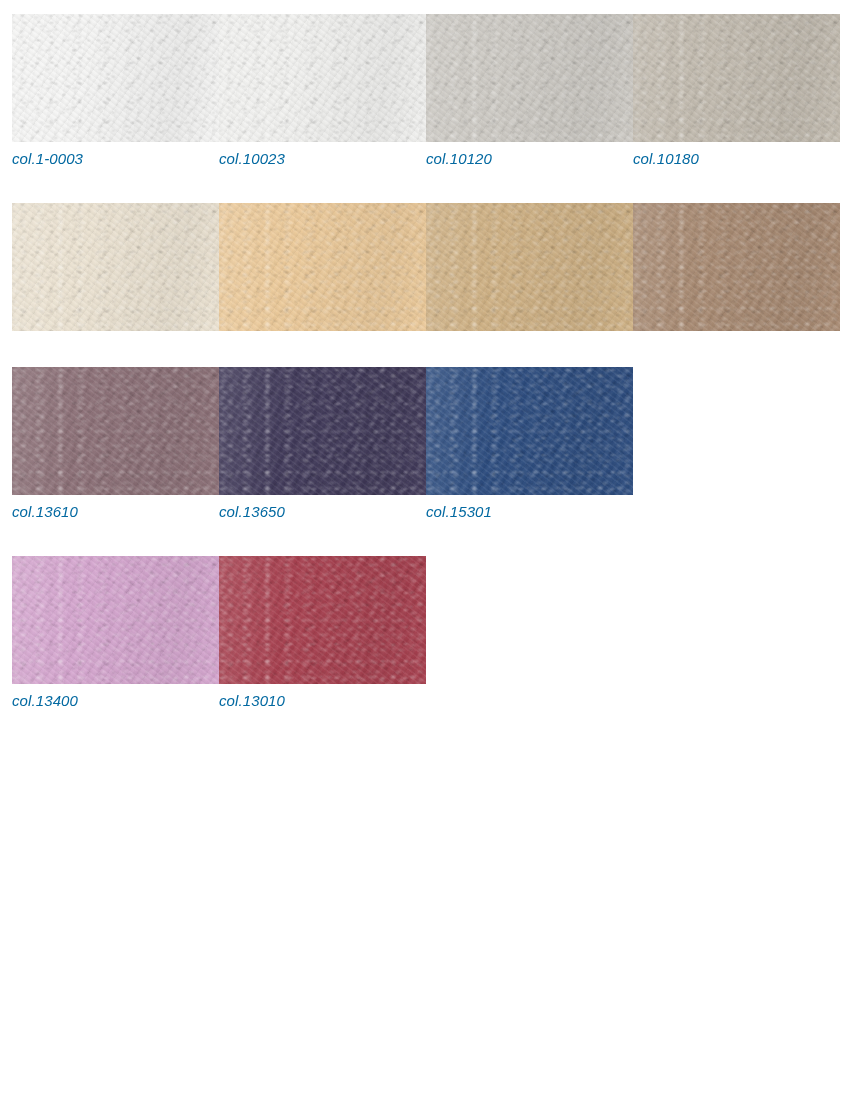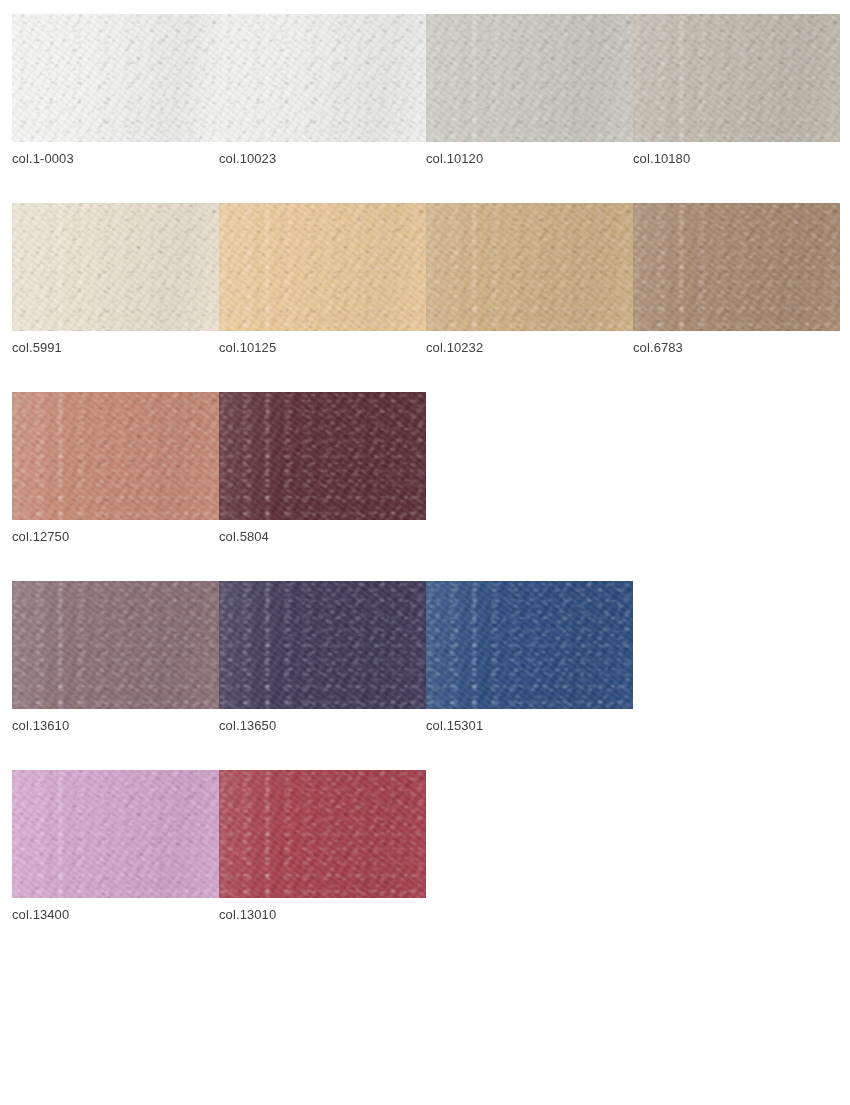--- a/index.html
+++ b/index.html
@@ -89,25 +89,26 @@
 
   .label-strip {
     display: flex;
     flex-direction: row;
     width: 828px;
     margin-top: 9px;
   }
   .swatch-label {
     width: 207px;
     flex: 0 0 207px;
-    font-size: 13px;
+    font-size: 15px;
     line-height: 16px;
-    color: #404040;
+    color: #0369a1;
     letter-spacing: 0.1px;
     white-space: nowrap;
+    font-style: italic;
   }
 </style>
 </head>
 <body>
 
 <div id="palette">
     <div class="swatch-row">
       <div class="swatch-strip">
         <div class="swatch-cell" style="background: rgb(245, 245, 244);">
           <div class="grain"></div>
@@ -153,44 +154,20 @@
           <div class="grain"></div>
           <div class="grain2"></div>
           <div class="sheen"></div>
         </div>
         <div class="swatch-cell" style="background: rgb(168, 138, 114);">
           <div class="grain"></div>
           <div class="grain2"></div>
           <div class="sheen"></div>
         </div>
       </div>
-      <div class="label-strip">
-        <div class="swatch-label">col.5991</div>
-        <div class="swatch-label">col.10125</div>
-        <div class="swatch-label">col.10232</div>
-        <div class="swatch-label">col.6783</div>
-      </div>
-    </div>
-    <div class="swatch-row">
-      <div class="swatch-strip">
-        <div class="swatch-cell" style="background: rgb(199, 138, 116);">
-          <div class="grain"></div>
-          <div class="grain2"></div>
-          <div class="sheen"></div>
-        </div>
-        <div class="swatch-cell" style="background: rgb(93, 47, 56);">
-          <div class="grain"></div>
-          <div class="grain2"></div>
-          <div class="sheen"></div>
-        </div>
-      </div>
-      <div class="label-strip">
-        <div class="swatch-label">col.12750</div>
-        <div class="swatch-label">col.5804</div>
-      </div>
     </div>
     <div class="swatch-row">
       <div class="swatch-strip">
         <div class="swatch-cell" style="background: rgb(140, 112, 119);">
           <div class="grain"></div>
           <div class="grain2"></div>
           <div class="sheen"></div>
         </div>
         <div class="swatch-cell" style="background: rgb(65, 58, 90);">
           <div class="grain"></div>

